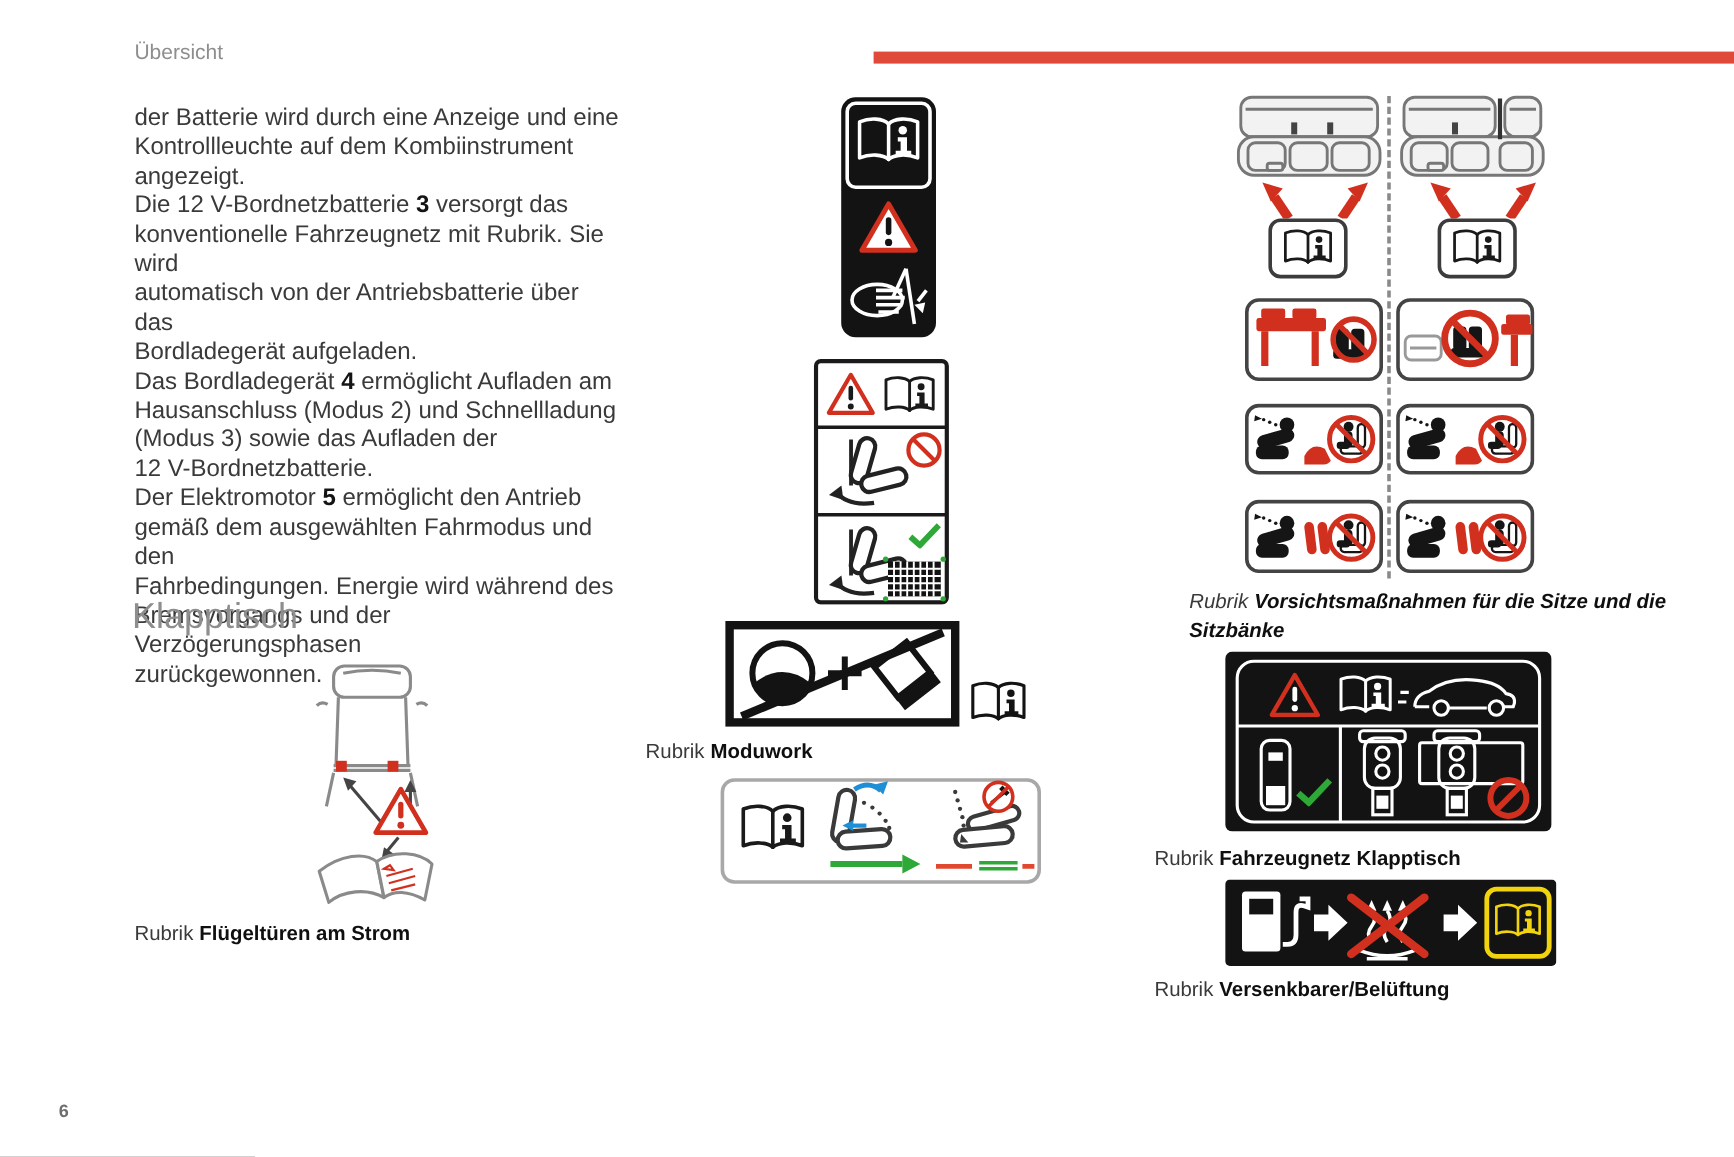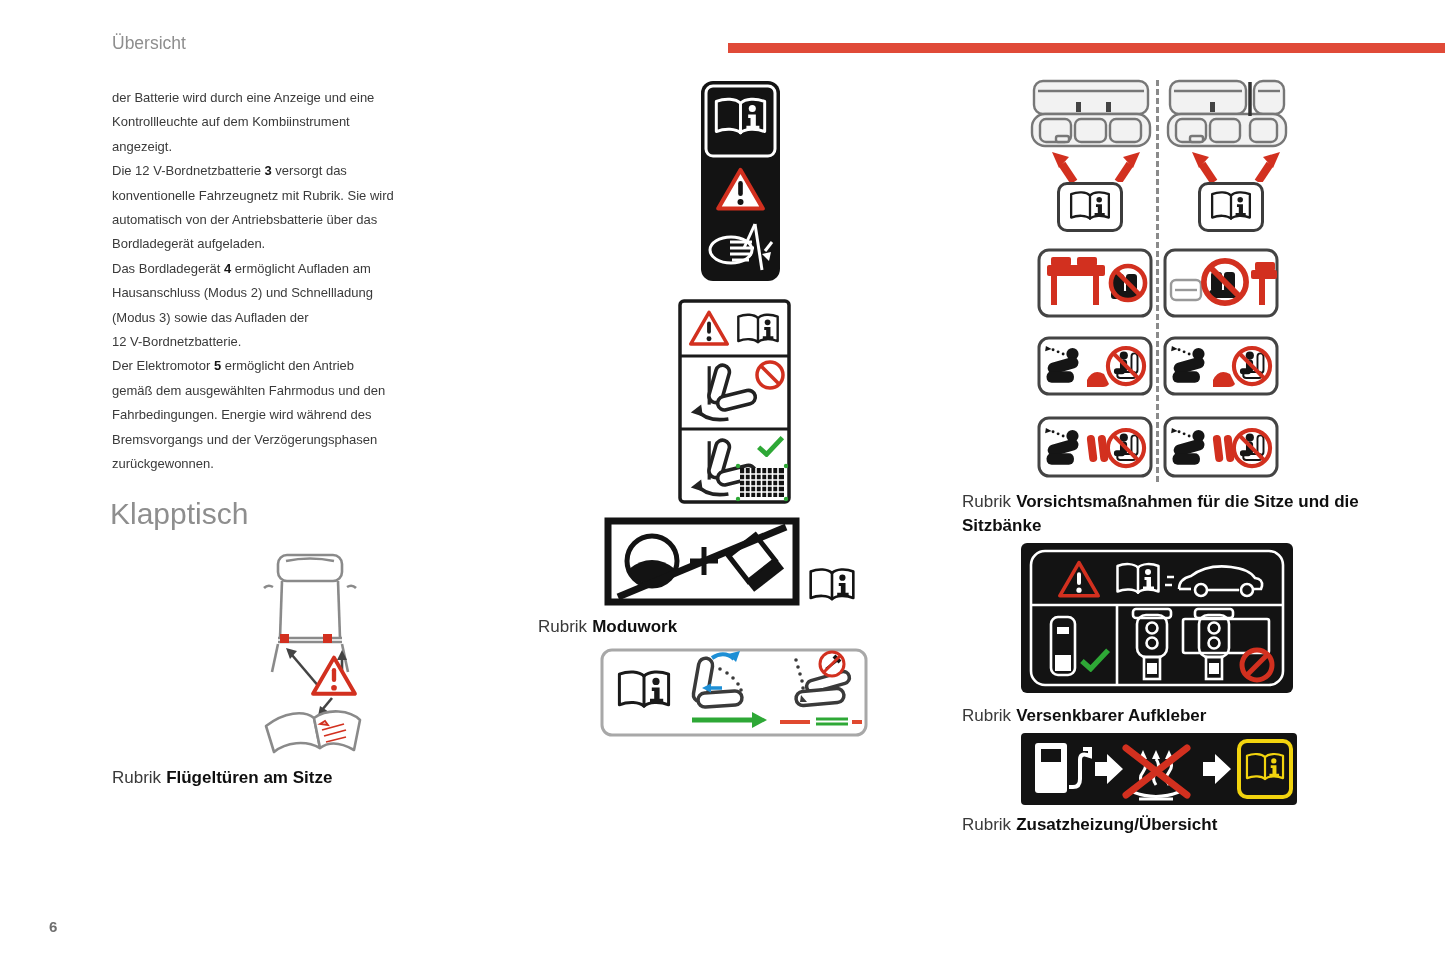--- a/index.html
+++ b/index.html
@@ -2,31 +2,31 @@
 <html style="--c-accent_bar: #e04a38; --c-pictogram_red: #d2301f; --c-green: #2ea836; --c-blue: #1e8fd5; --c-yellow: #f2d40e; --c-muted_text: #8e8e8e; --c-body_text: #3a3a3a; --c-black_label_bg: #131313;"><head>
 <meta charset="utf-8">
 <style>
   html,body{margin:0;padding:0;background:#888;}
   #page{position:relative;width:1445px;height:964px;background:#fff;overflow:hidden;
         font-family:"Liberation Sans","DejaVu Sans",sans-serif;color:#3a3a3a;}
   .abs{position:absolute;}
   .muted{color:var(--c-muted_text,#8e8e8e);}
   .uebersicht{left:112px;top:33px;font-size:17.5px;}
   .redbar{left:728px;top:43px;right:0;height:10px;background:var(--c-accent_bar,#e04a38);}
-  .main-text{left:112px;top:86px;width:408px;font-size:13px;line-height:24.4px;
+  .main-text{left:112px;top:86px;width:408px;font-size:20px;line-height:24.4px;
              white-space:pre-line;color:var(--c-body_text,#3a3a3a);}
   .main-text .b{font-weight:700;color:#141414;}
   .aufkleber{left:110px;top:497px;font-size:30px;}
   .cap{font-size:17px;color:#3a3a3a;line-height:24px;}
   .cap b{font-weight:700;color:#0f0f0f;}
   .cap .pre{margin-right:5px;}
   .cap-fluegel{left:112px;top:766px;}
   .cap-moduwork{left:538px;top:615px;text-align:right;}
   .cap-ruecksitz{left:538px;top:748px;}
-  .cap-vorsicht{left:962px;top:490px;width:402px;}
+  .cap-vorsicht{left:991px;top:490px;width:402px;font-style:italic;}
   .cap-klapptisch{left:962px;top:704px;}
   .cap-zusatz{left:962px;top:813px;}
   .pagenum{left:49px;top:918px;font-size:15px;font-weight:700;color:#6e6e6e;}
   .booklabel{border:3px solid #3c3c3c;border-radius:10px;background:#fff;box-sizing:border-box;
              display:flex;align-items:center;justify-content:center;width:66px;height:50px;}
   .dashline{left:1156px;top:80px;height:402px;width:0;border-left:3px dashed #8a8a8a;}
   svg{display:block;}
 </style>
 </head>
 <body>
@@ -141,21 +141,21 @@
     </g>
     <g stroke="#d2301f" stroke-width="1.8" fill="none">
       <path d="M150 174 l5 -3 3 4 z"></path>
       <path d="M152 180 l22 -6"></path>
         <path d="M154 186 l22 -6"></path>
         <path d="M156 192 l20 -5"></path>
     </g>
   </svg>
 
   <div class="abs cap cap-fluegel">
-    <span class="pre">Rubrik</span><b>Flügeltüren am Sitze</b>
+    <span class="pre">Rubrik</span><b>Flügeltüren am Strom</b>
   </div>
 
   <svg class="abs" style="left:700px;top:80px" width="81" height="202" viewBox="0 0 81 202">
     <rect x="1" y="1" width="79" height="200" rx="12" fill="#131313"></rect>
     <rect x="6" y="6" width="69" height="70" rx="7" fill="none" stroke="#fff" stroke-width="3"></rect>
     <g color="#fff">
         <use href="#s-book" x="11" y="16" width="59" height="44"></use>
       </g>
     <g color="#131313" style="--trifill:#fff">
       <use href="#s-tri" x="15" y="86" width="51" height="46"></use>
@@ -456,21 +456,21 @@
       <rect x="185" y="114" width="16" height="22"></rect>
     </g>
     <rect x="188" y="120" width="10" height="11" fill="#fff"></rect>
     <g>
       <circle cx="236" cy="122" r="15" stroke="#d2301f" stroke-width="5" fill="none"></circle>
       <line x1="226" y1="132" x2="246" y2="112" stroke="#d2301f" stroke-width="5"></line>
     </g>
   </svg>
 
   <div class="abs cap cap-klapptisch">
-    <span class="pre">Rubrik</span><b>Versenkbarer Aufkleber</b>
+    <span class="pre">Rubrik</span><b>Fahrzeugnetz Klapptisch</b>
   </div>
 
   <svg class="abs" style="left:1021px;top:733px" width="276" height="72" viewBox="0 0 276 72">
     <rect width="276" height="72" rx="4" fill="#131313"></rect>
     <g>
       <rect x="14" y="10" width="32" height="50" rx="3" fill="#fff"></rect>
       <rect x="20" y="16" width="20" height="13" fill="#131313"></rect>
       <path d="M48 54 h4 q7 0 7 -8 V27 q0 -7 7 -5 l3 1 v-7 h-7" stroke="#fff" stroke-width="4" fill="none"></path>
     </g>
     <path d="M74 29 h12 v-8 l16 15 -16 15 v-8 h-12 z" fill="#fff"></path>
@@ -495,17 +495,17 @@
     <path d="M182 29 h12 v-8 l16 15 -16 15 v-8 h-12 z" fill="#fff"></path>
     <g>
       <rect x="218" y="8" width="52" height="56" rx="8" fill="none" stroke="#f2d40e" stroke-width="4"></rect>
       <g color="#f2d40e">
           <use href="#s-book" x="222" y="17" width="44" height="36"></use>
         </g>
     </g>
   </svg>
 
   <div class="abs cap cap-zusatz">
-    <span class="pre">Rubrik</span><b>Zusatzheizung/Übersicht</b>
+    <span class="pre">Rubrik</span><b>Versenkbarer/Belüftung</b>
   </div>
 
   <div class="abs pagenum">6</div>
 </div>
 
 </body></html>

